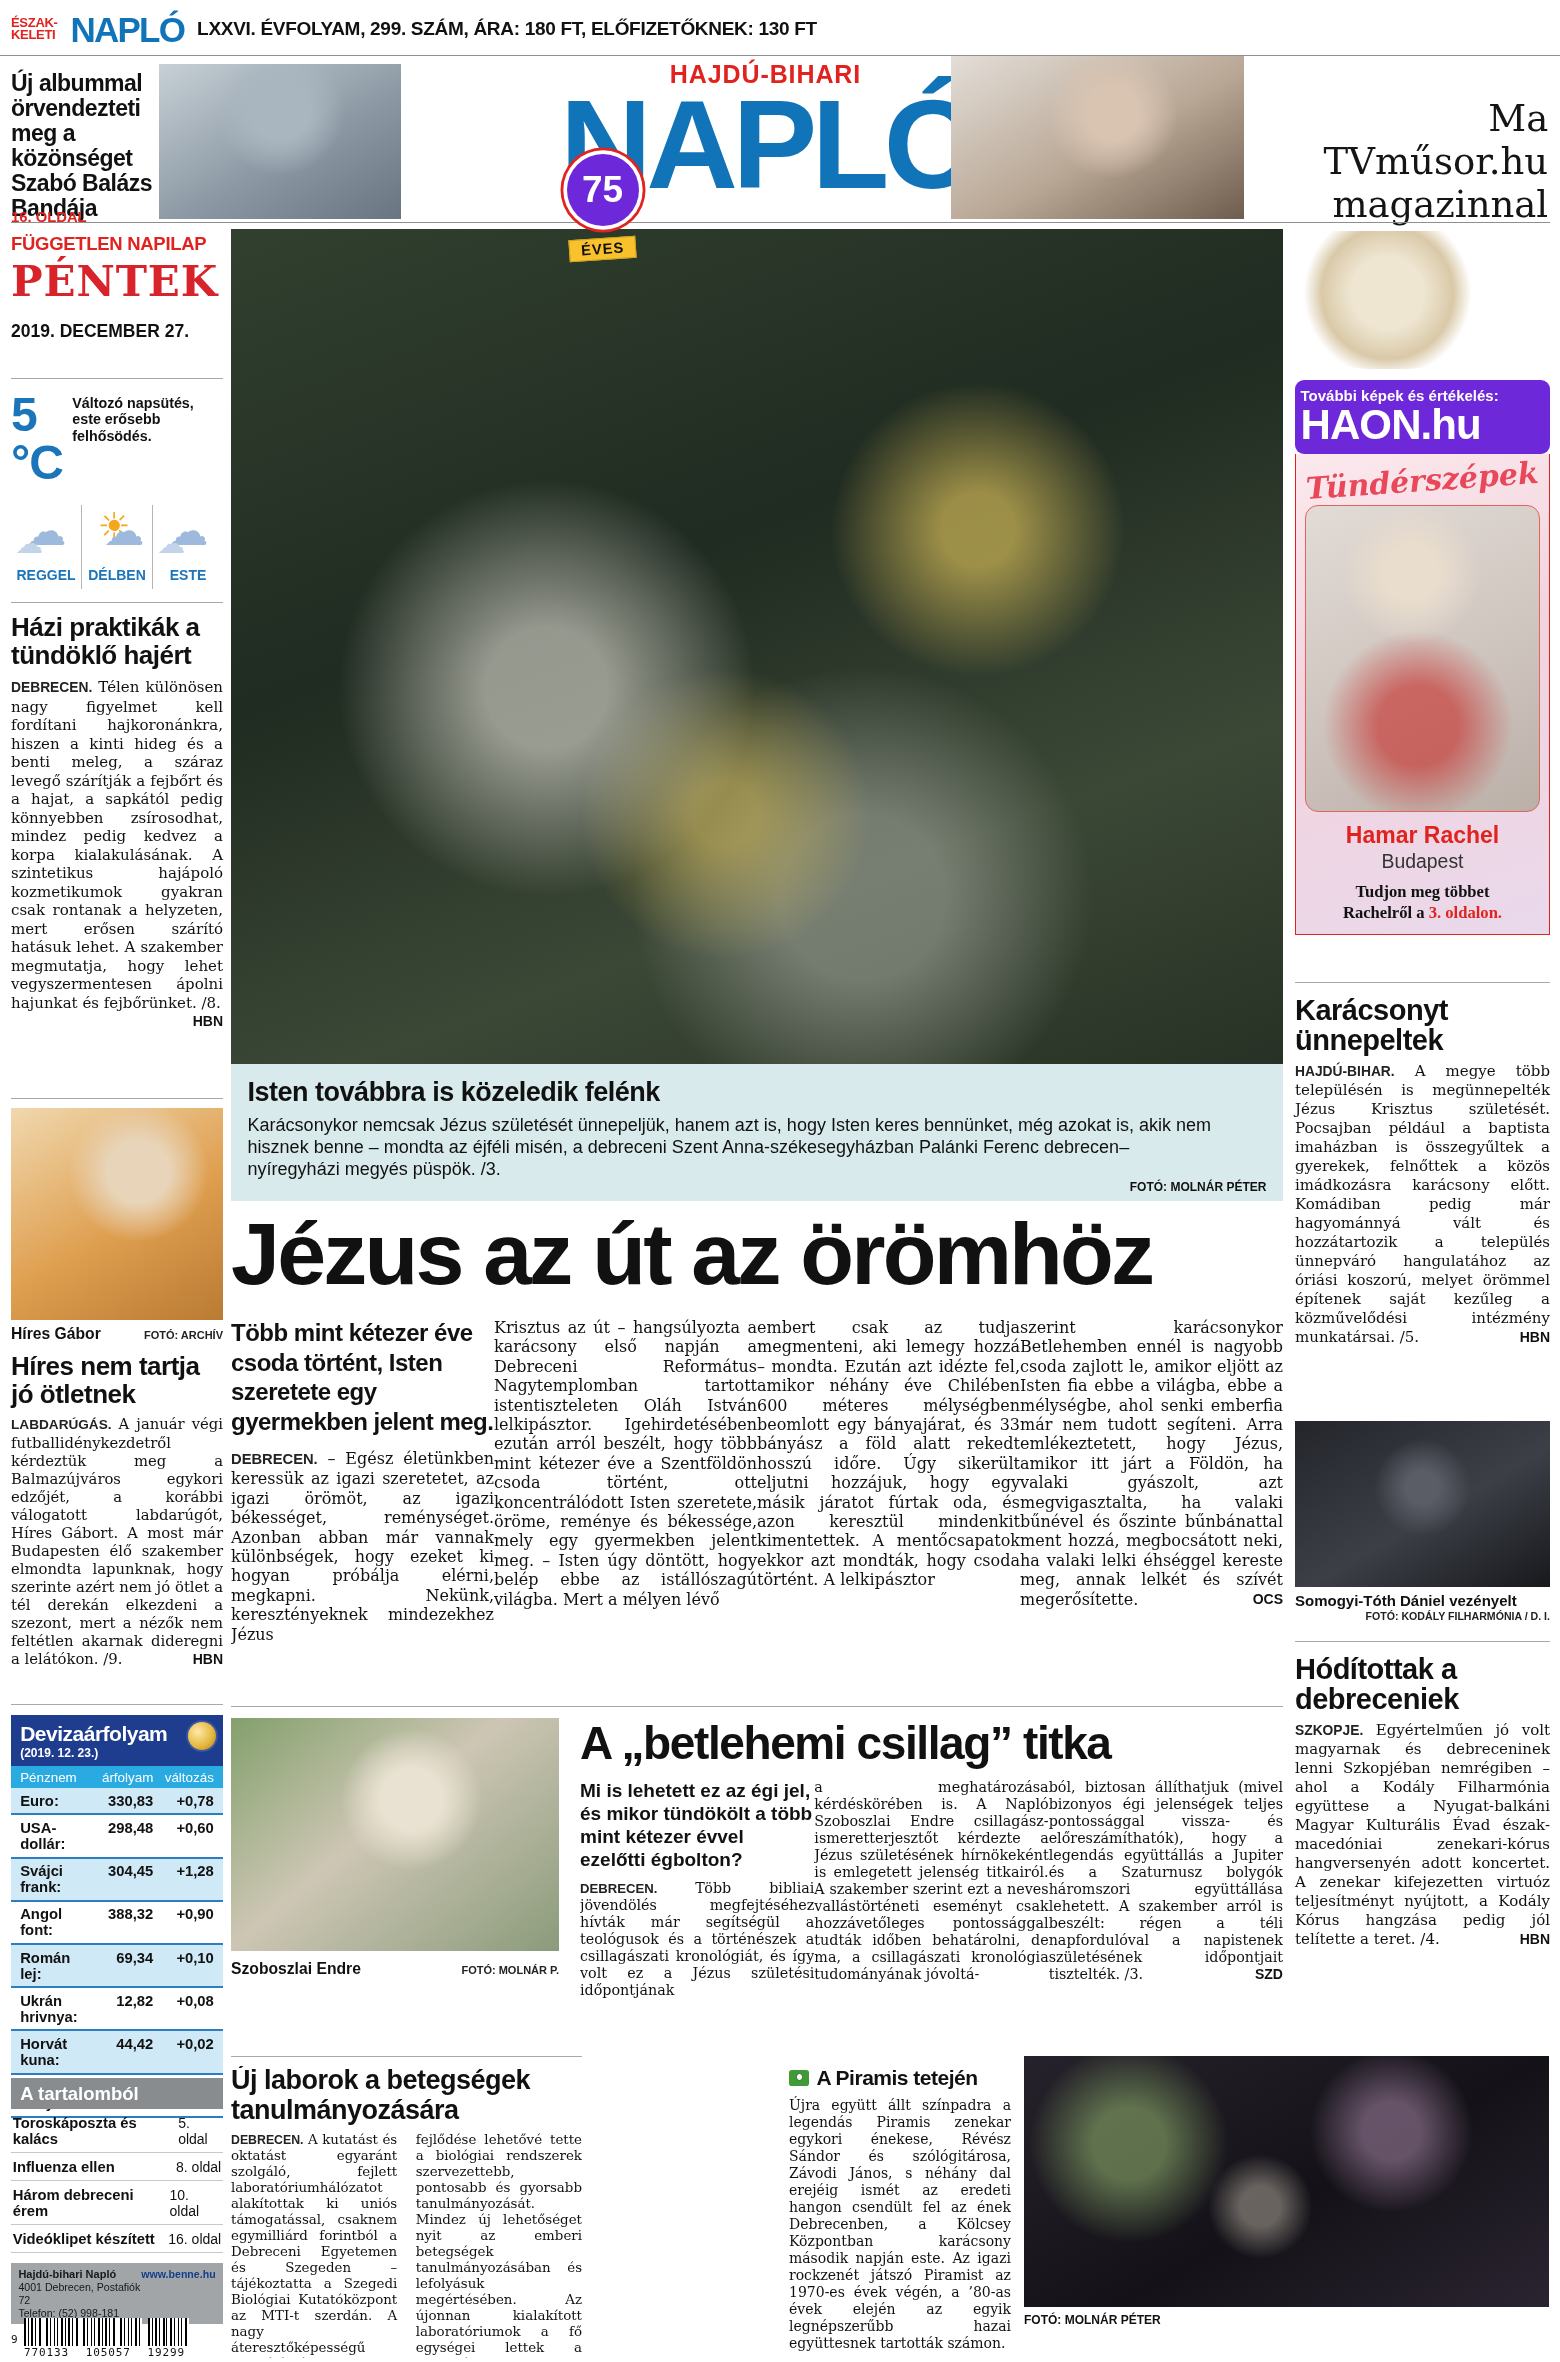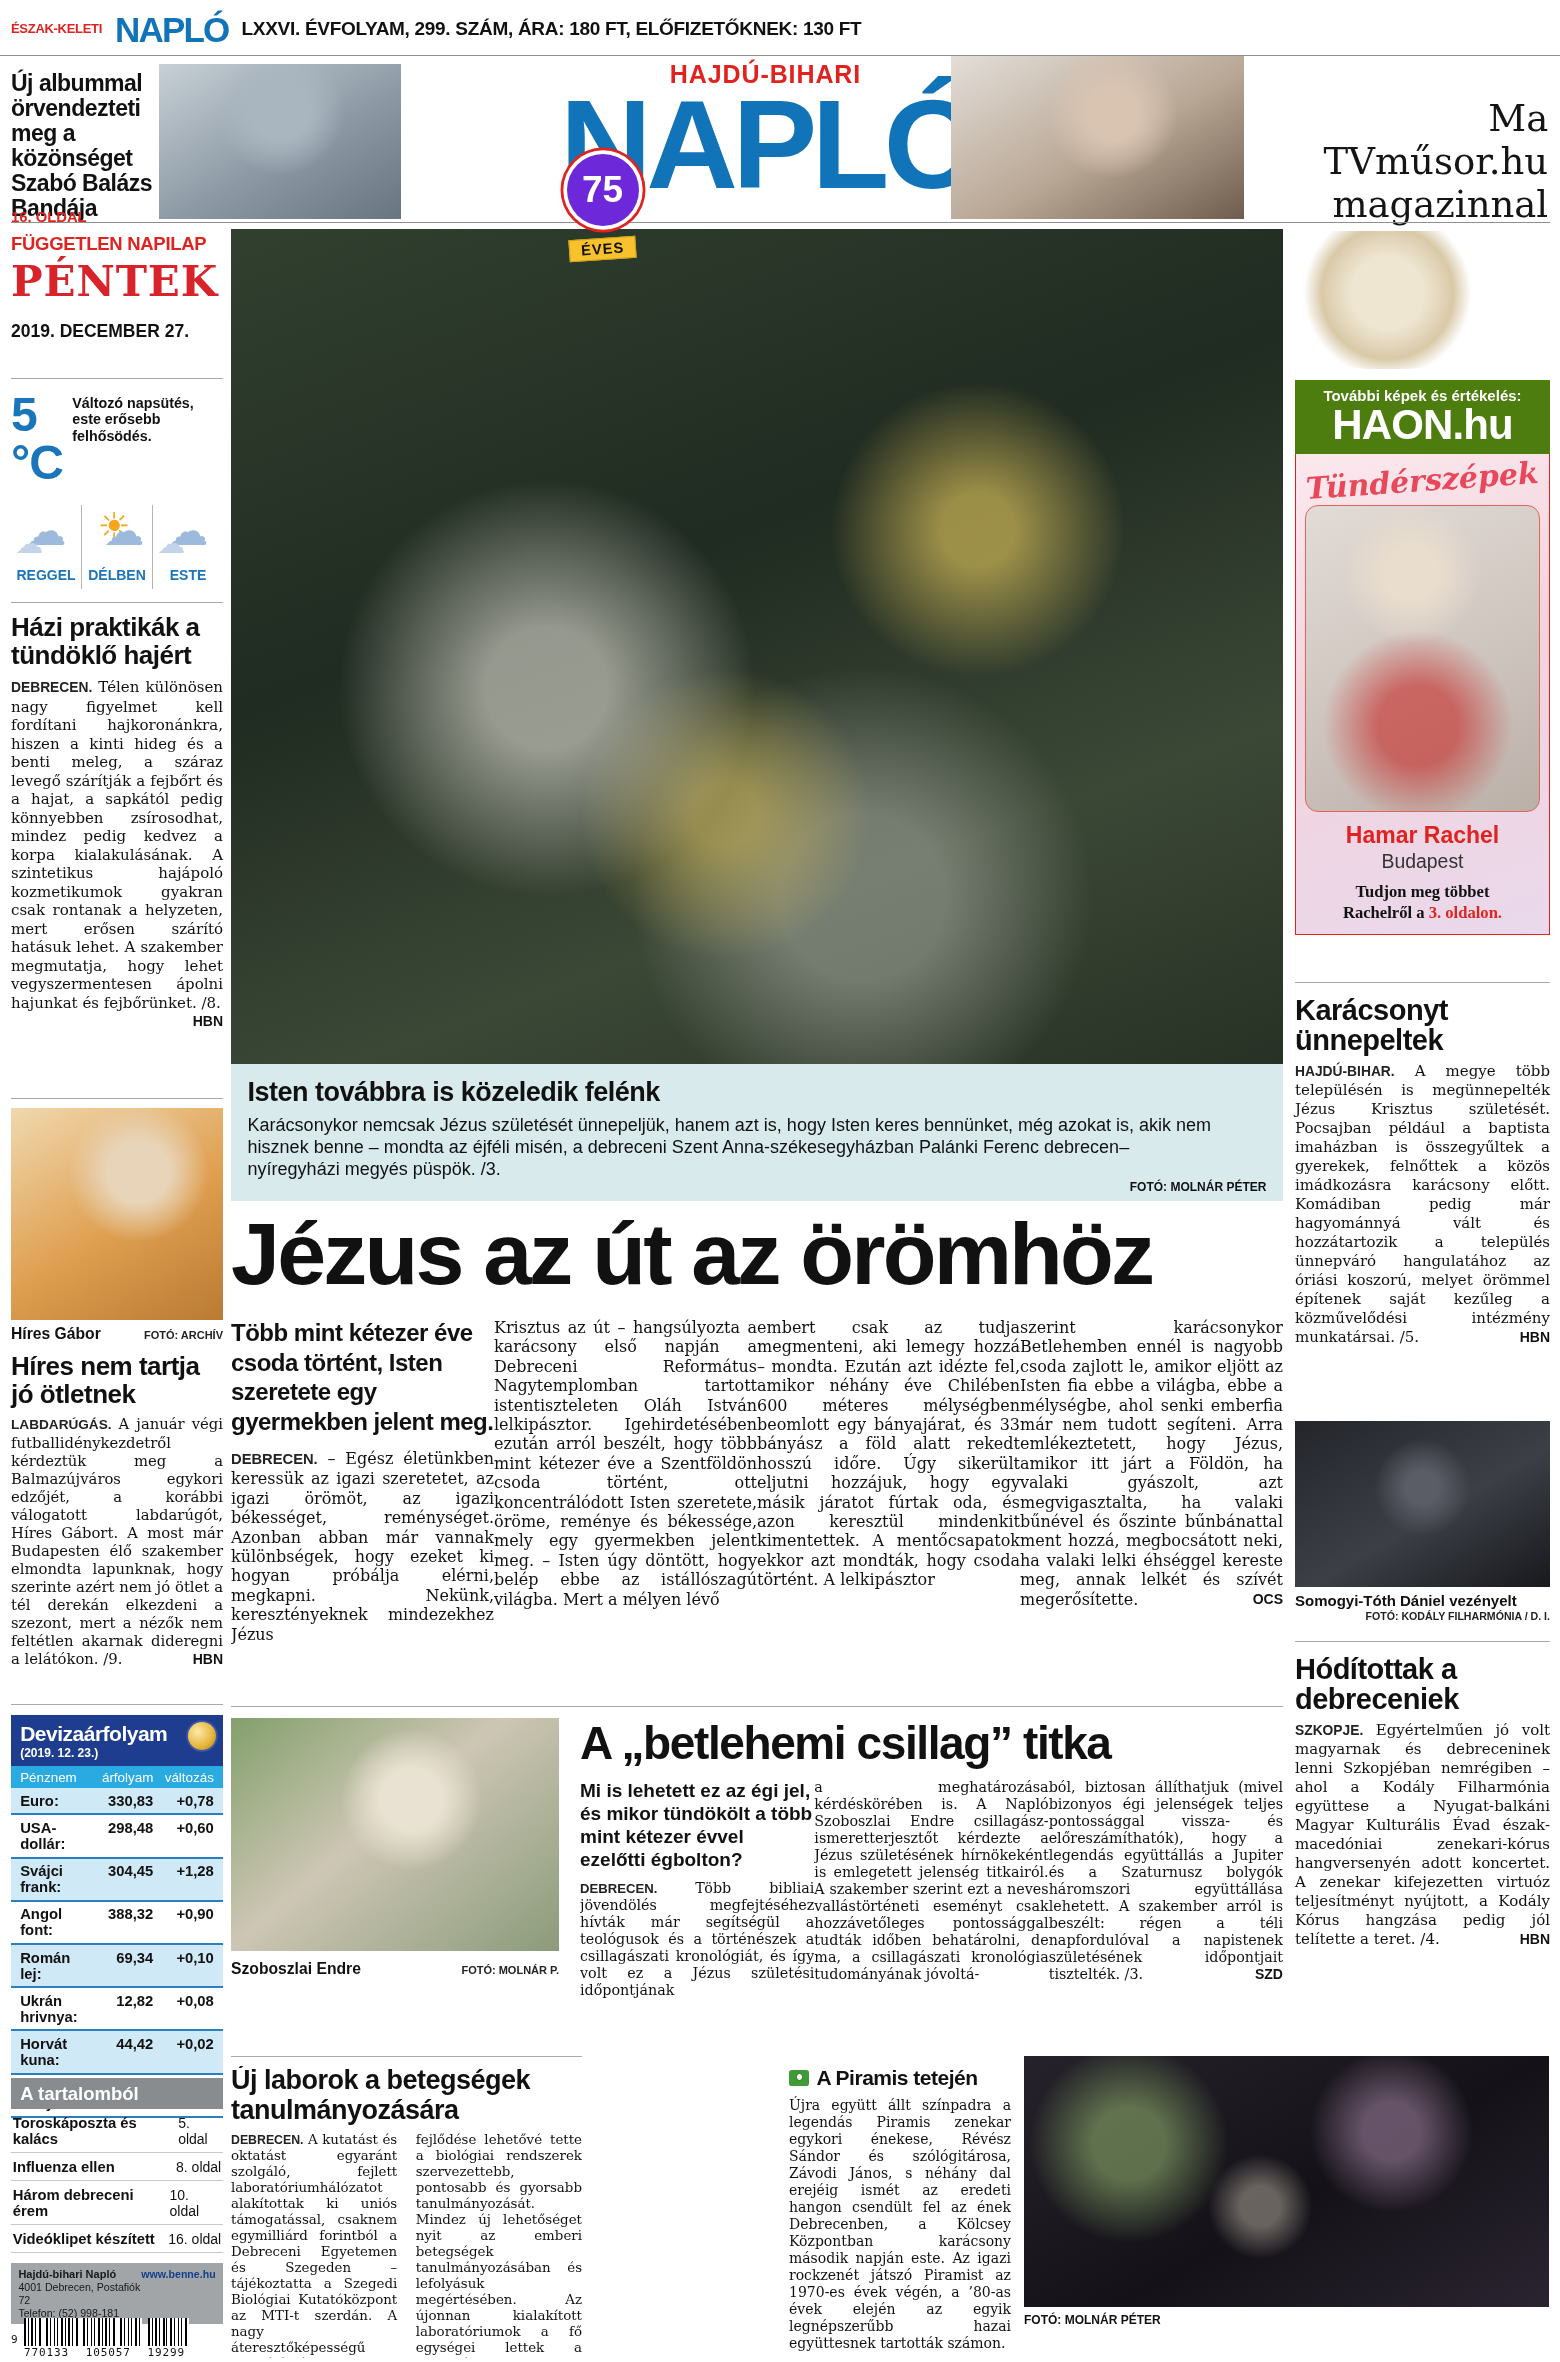--- a/index.html
+++ b/index.html
@@ -2,21 +2,21 @@
 <html lang="hu" style="font-size:14.8px"><head>
 <meta charset="utf-8">
 <style>
   html,body{margin:0;padding:0;background:#e8e8e8;}
   .page{position:relative;width:1561px;height:2363px;background:#fff;overflow:hidden;
         font-family:"Liberation Sans",sans-serif;color:#111;}
   .abs{position:absolute;}
   .rule{position:absolute;height:0;border-top:0.9px solid #a9a9a9;}
   
   .topbar{left:11px;top:7.4px;right:11px;height:44px;display:flex;align-items:center;gap:13px;}
-  .logo-stack{display:flex;flex-direction:row;justify-content:center;font-weight:bold;
+  .logo-stack{display:flex;flex-direction:column;justify-content:center;font-weight:bold;
               color:#e0231f;font-size:13px;line-height:12px;letter-spacing:-0.3px;}
   .logo-word{color:#1274b8;font-weight:bold;font-size:35px;letter-spacing:-1.8px;line-height:35px;}
   .issue{font-weight:bold;font-size:19px;letter-spacing:-0.3px;}
   .topline{left:0;right:0;top:55px;border-top:0.9px solid #8f8f8f;}
   
   .mast{left:11px;right:11px;top:56px;height:164px;}
   .mastline{left:11px;right:11px;top:222px;border-top:0.9px solid #8f8f8f;}
   .teaser-title{left:0;top:14.8px;width:155px;font-weight:bold;font-size:23px;line-height:25px;letter-spacing:-0.5px;}
   .teaser-page{color:#e0231f;font-weight:bold;font-size:14.8px;margin-top:7.4px;}
   .ph{background:#cfcfcf;}
@@ -151,21 +151,21 @@
      background:radial-gradient(circle at 20% 35%,rgba(160,200,120,.5) 0 8%,transparent 22%),
         radial-gradient(circle at 70% 30%,rgba(200,160,200,.45) 0 7%,transparent 20%),
         radial-gradient(circle at 45% 60%,rgba(230,220,200,.4) 0 6%,transparent 16%),
         linear-gradient(150deg,#26222b,#141218 55%,#2a2430);}
   .pir-credit{left:1024px;top:2313px;font-weight:bold;font-size:12px;}
   
   .rrail{left:1295px;width:255px;}
   .ornament{top:231px;left:1295px;width:185px;height:138px;
      background:radial-gradient(circle at 50% 45%,#efe6d2 0 30%,#d9c9a8 55%,#fff 70%);border-radius:0 0 40% 40%;}
   .haon{top:380px;width:255px;}
-  .haon-head{background:#4d7c0f;color:#fff;text-align:center;padding:6.5px 5.5px 8.3px;}
+  .haon-head{background:#6d28d9;color:#fff;text-align:left;padding:6.5px 5.5px 8.3px;border-radius:9px;}
   .haon-kicker{font-weight:bold;font-size:15px;}
   .haon-site{font-weight:bold;font-size:42px;letter-spacing:-0.9px;line-height:42px;}
   .haon-body{border:1.8px solid #e0231f;border-top:none;box-sizing:border-box;
      background:linear-gradient(160deg,#fbe9ee,#f3d3dd 45%,#e9d9ec);padding:7.4px 9.2px 11px;text-align:center;}
   .haon-script{font-family:"DejaVu Serif",serif;font-style:italic;font-weight:bold;color:#e8485a;
      font-size:30px;transform:rotate(-4deg);margin:1.8px 0 7.4px;}
   .haon-frame{border:1.8px solid #e0645f;border-radius:13px;overflow:hidden;height:305px;
      background:radial-gradient(circle at 45% 22%,#e9ddcd 0 10%,transparent 26%),
         radial-gradient(circle at 48% 72%,rgba(198,40,38,.6) 0 16%,transparent 38%),
         linear-gradient(155deg,#e2dbd6,#cfc5bf 55%,#bbb0a8);}

